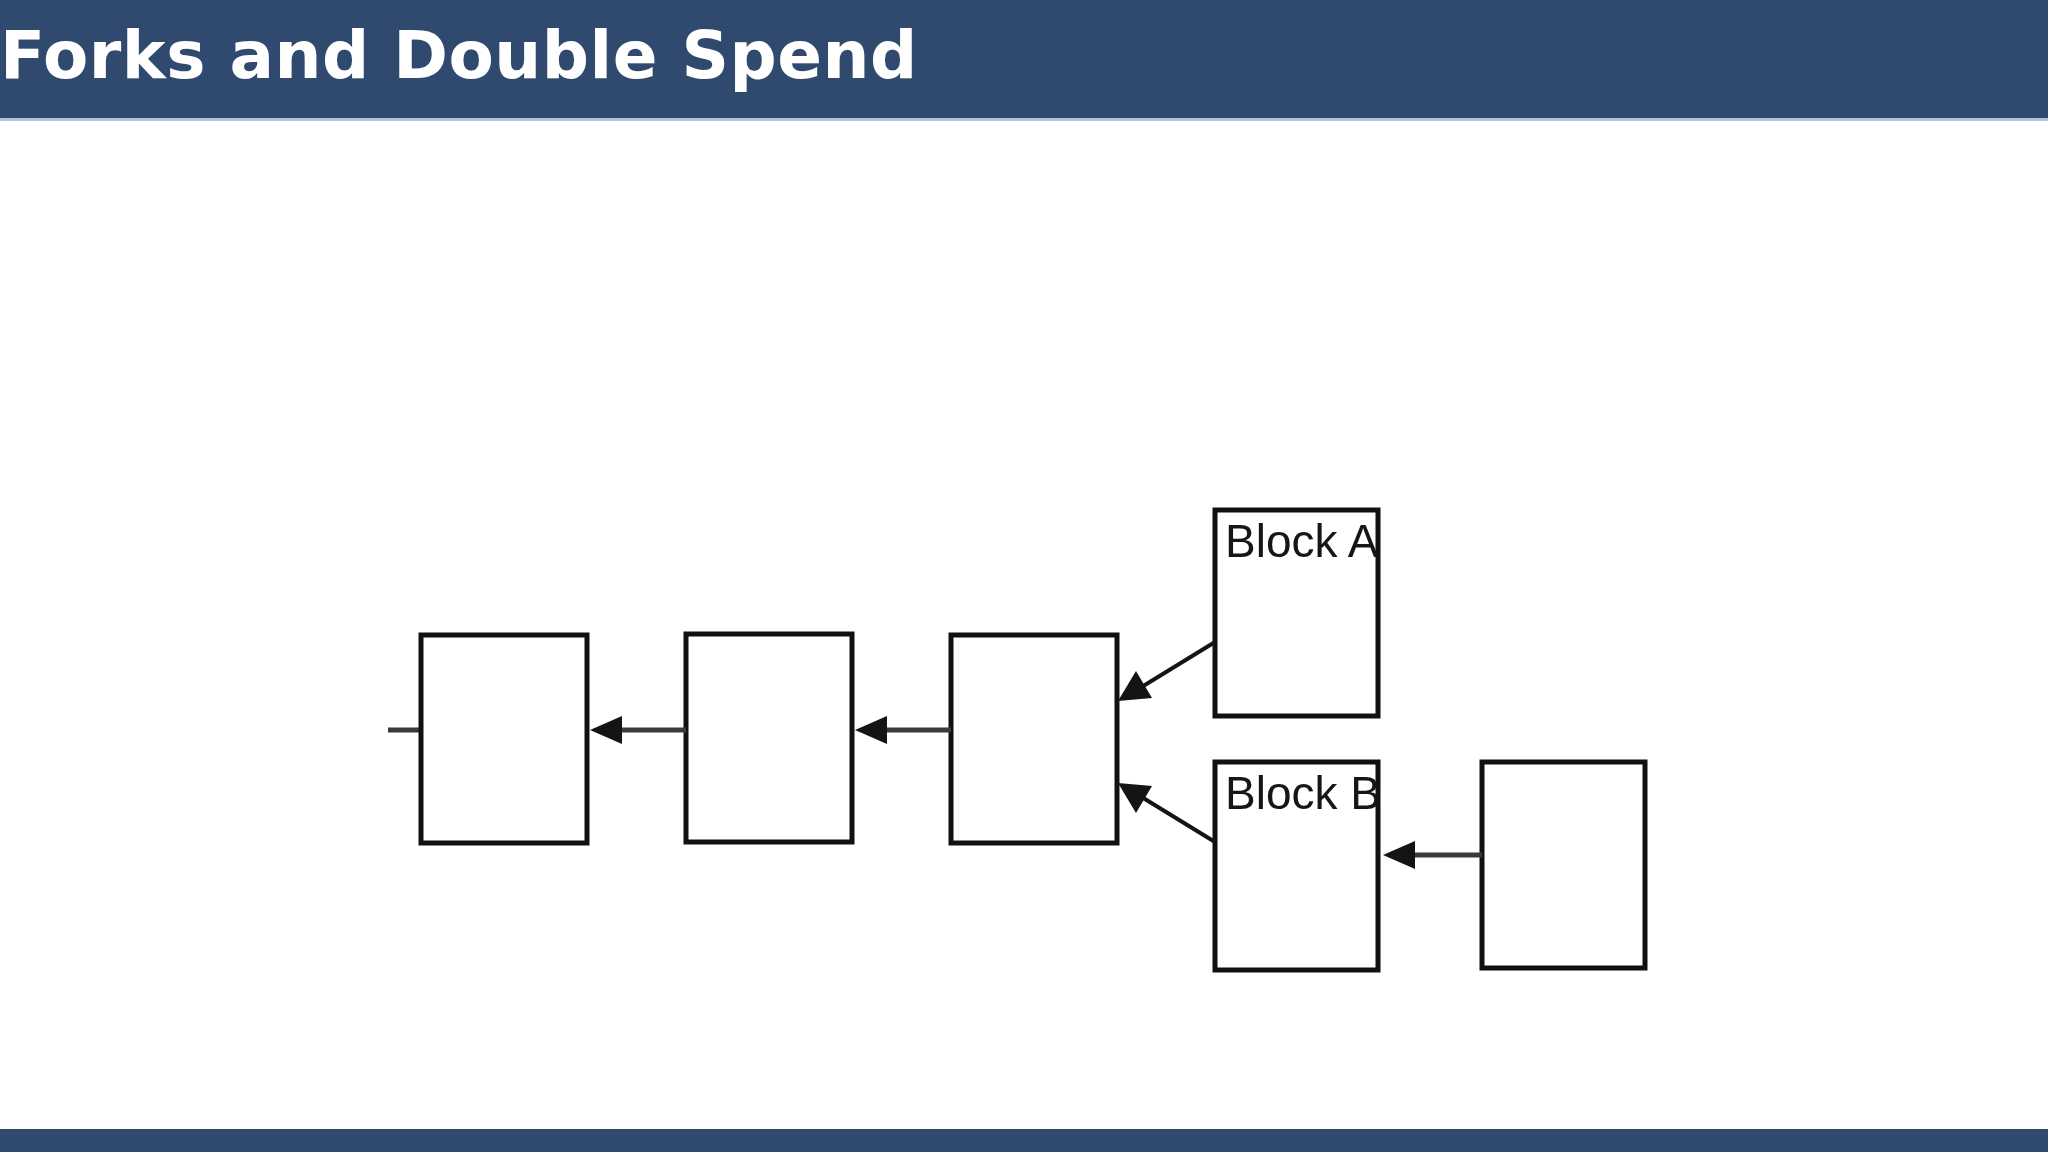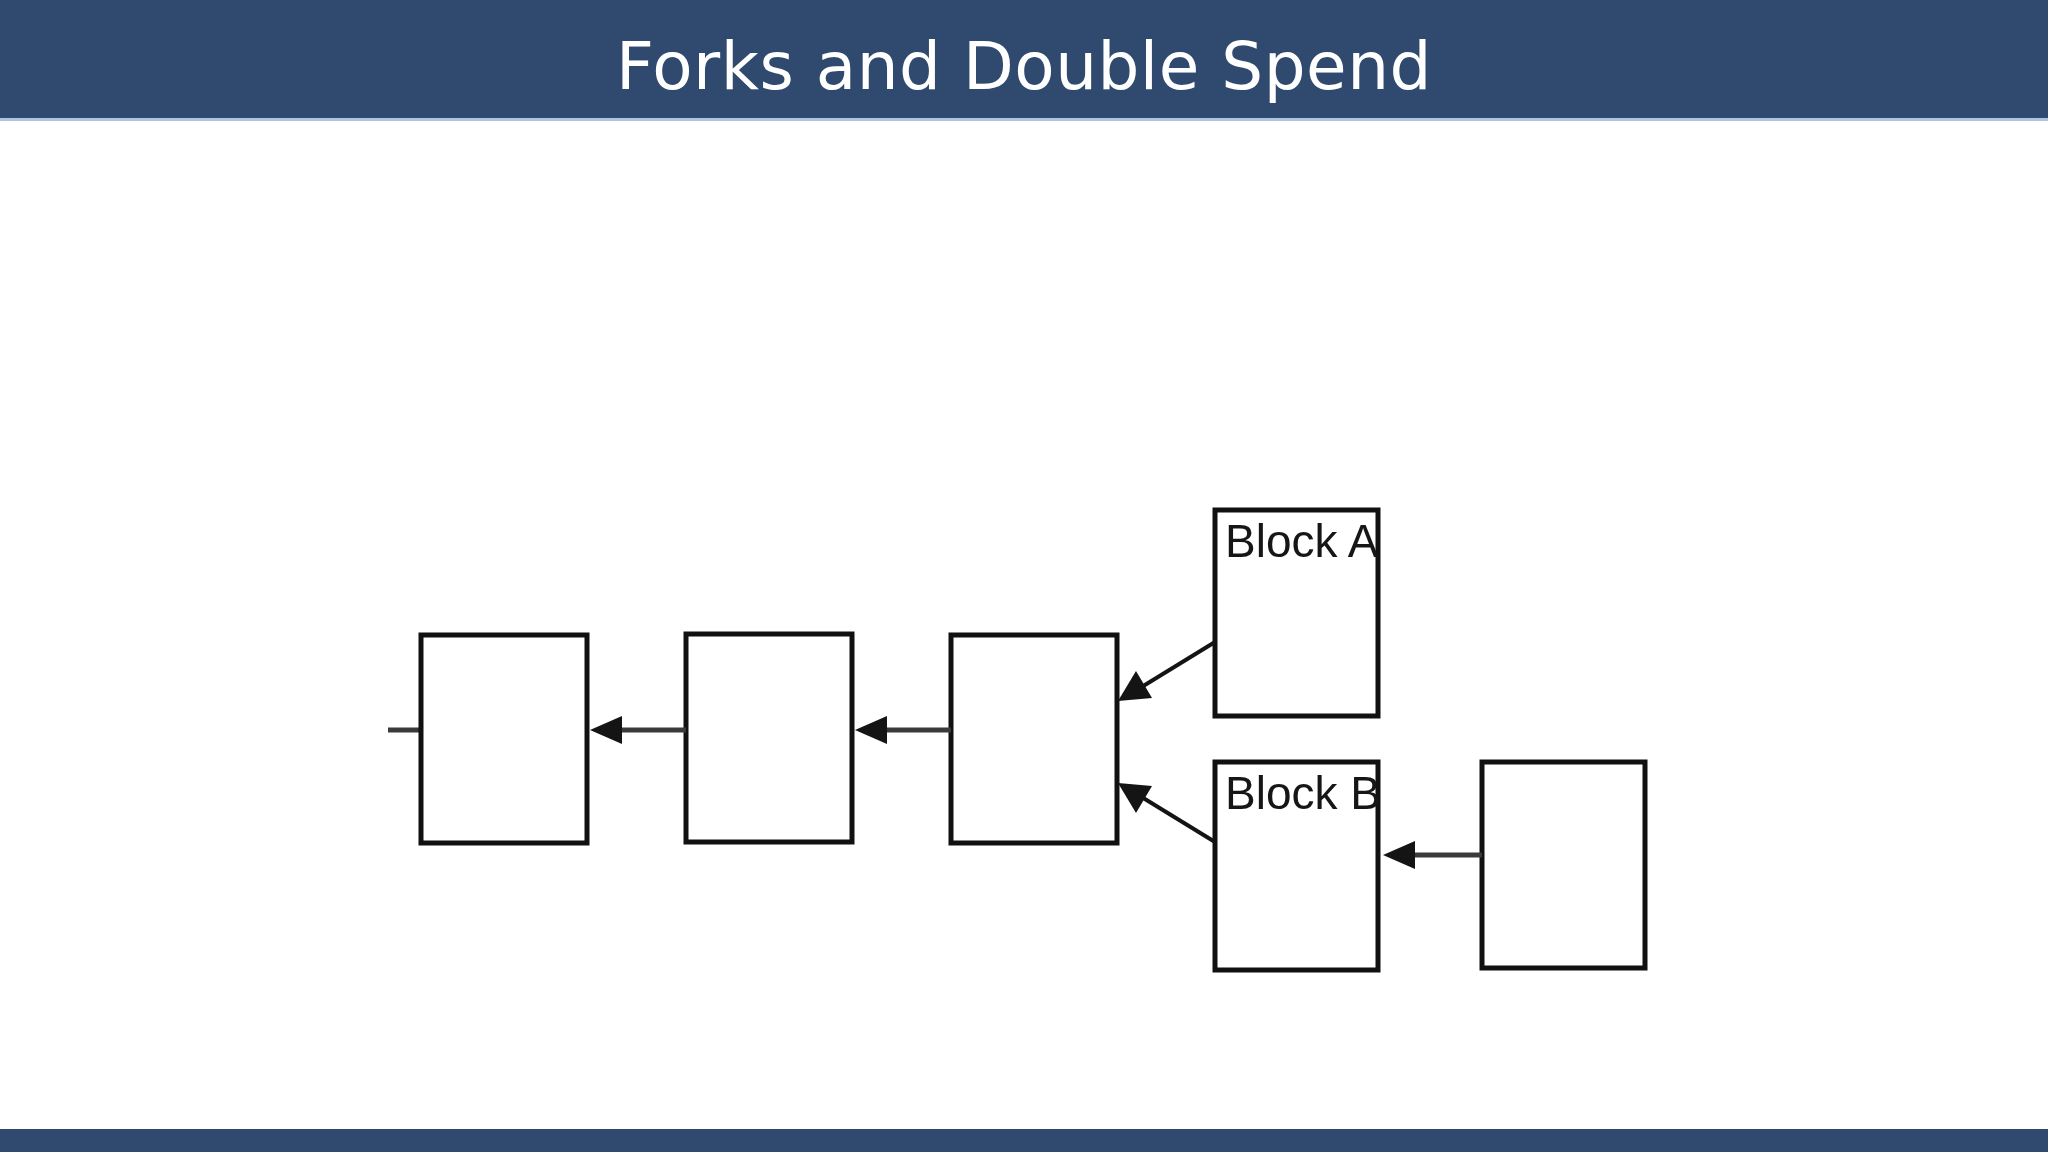--- a/index.html
+++ b/index.html
@@ -33,28 +33,26 @@
     height: 3px;
     background: #AFC4DF;
   }
   #slide-title {
     position: absolute;
     left: 0;
     top: 0;
     width: 2048px;
     height: 118px;
     line-height: 112px;
-    text-align: center;
     color: #FFFFFF;
     font-family: "DejaVu Sans", sans-serif;
     font-size: 66px;
-    font-weight: 400;
+    font-weight: 700;
     letter-spacing: 0.5px;
     white-space: nowrap;
-    margin-top: 11px;
   }
 
   
   #bottom-bar {
     position: absolute;
     left: 0;
     top: 1129px;
     width: 2048px;
     height: 23px;
     background: #2F4A6E;

